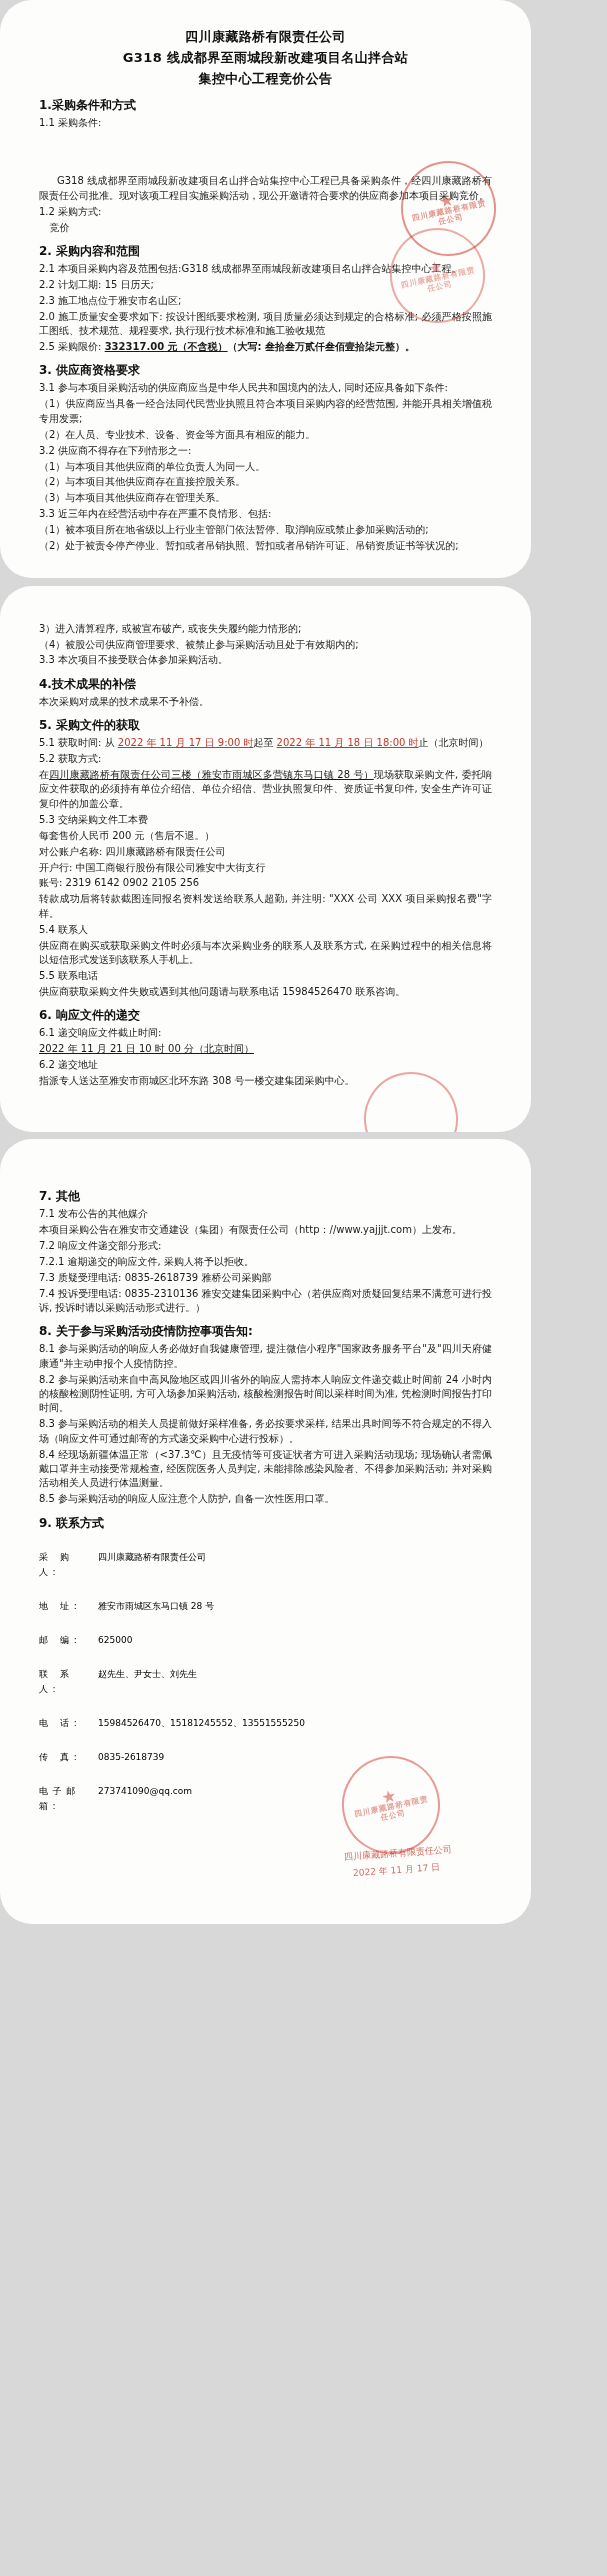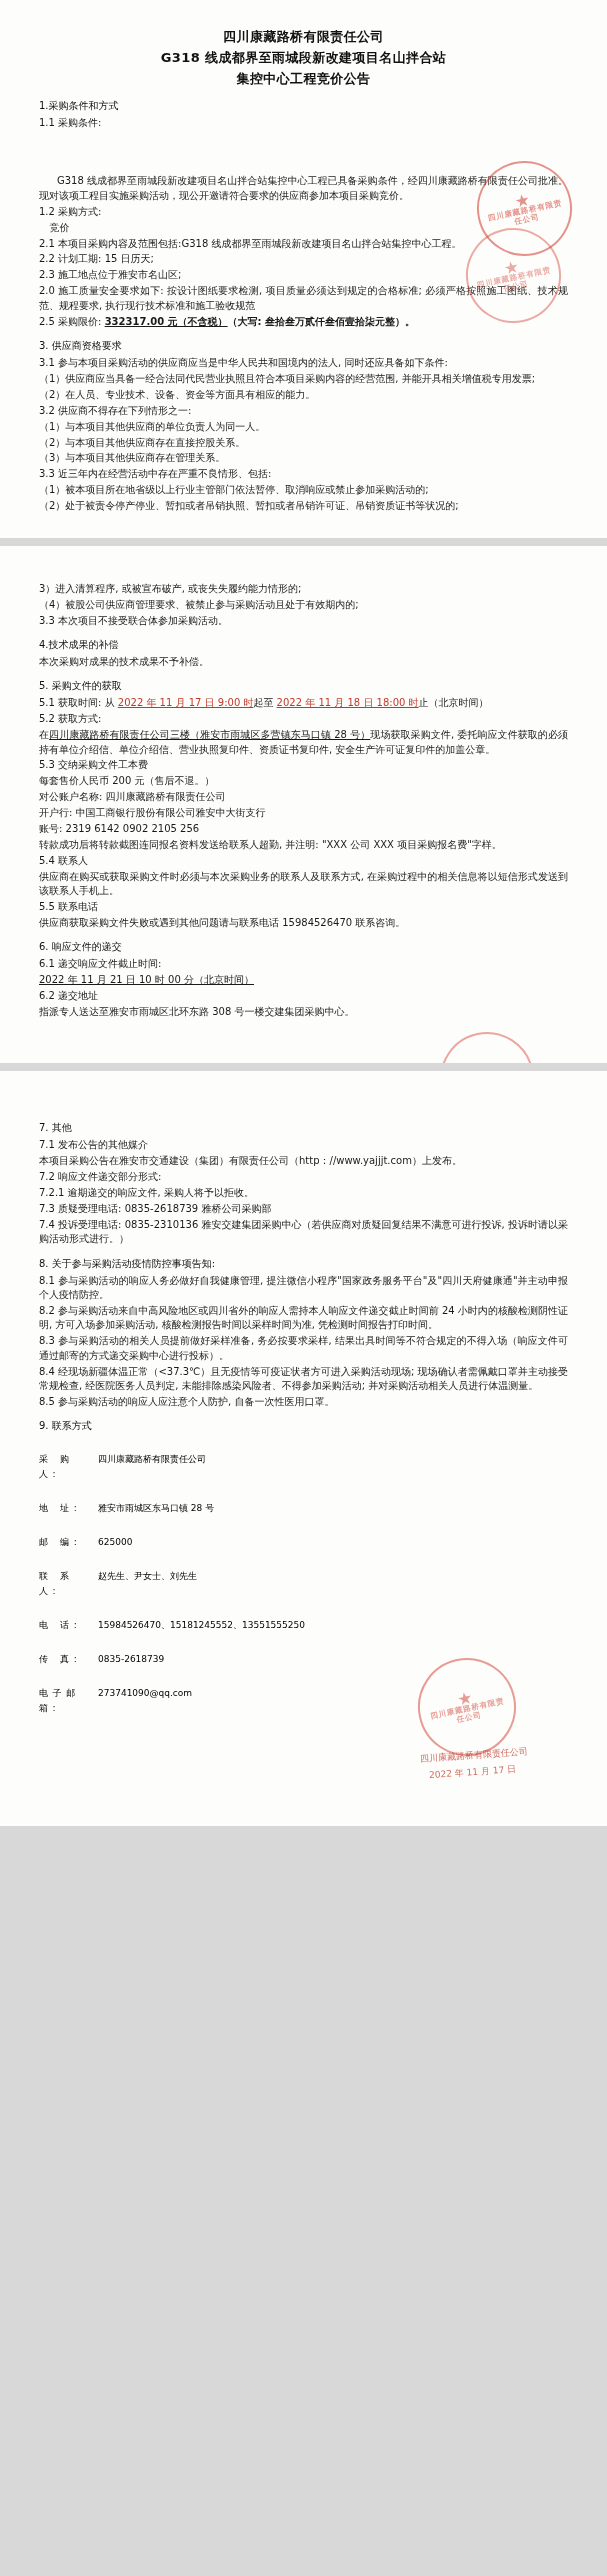--- a/index.html
+++ b/index.html
@@ -1,38 +1,39 @@
 <!DOCTYPE html>
 <html style="font-size:12px"><head>
 <meta charset="utf-8">
 <style>
   html,body{margin:0;padding:0;background:#d8d8d8;}
   body{font-family:"DejaVu Sans","Liberation Sans",sans-serif;}
   .page-wrap{width:607px;margin:0 auto;position:relative;}
   .page{
-    width:607px;
+    width:531px;
     background:#fdfdfb;
     position:relative;
     box-sizing:border-box;
     padding:20px 39px 15px 39px;
     overflow:hidden;
+    border-radius:32px;
   }
   .page + .page{margin-top:7.6px;}
   .doc-title{
     text-align:center;
     font-weight:bold;
     font-size:13px;
     line-height:21px;
     color:#111;
     letter-spacing:0.4px;
   }
   .doc-title div{white-space:nowrap;}
   h2.sec{
-    font-size:10px;
-    font-weight:normal;
+    font-size:12px;
+    font-weight:bold;
     margin:9px 0 3px 0;
     color:#111;
     line-height:15px;
   }
   p.body{
     font-size:10px;
     line-height:14.4px;
     margin:1.5px 0;
     color:#1a1a1a;
     text-align:justify;
@@ -104,20 +105,21 @@
       <div>G318 线成都界至雨城段新改建项目名山拌合站</div>
       <div>集控中心工程竞价公告</div>
     </div>
 
     <h2 class="sec">1.采购条件和方式</h2>
     <p class="body">1.1 采购条件:</p>
     <p class="body indent">G318 线成都界至雨城段新改建项目名山拌合站集控中心工程已具备采购条件，经四川康藏路桥有限责任公司批准。现对该项工程目实施采购活动，现公开邀请符合要求的供应商参加本项目采购竞价。</p>
     <p class="body">1.2 采购方式:</p>
     <p class="body ind2">竞价</p>
 
+    <h2 class="sec">2. 采购内容和范围</h2>
     <p class="body">2.1 本项目采购内容及范围包括:G318 线成都界至雨城段新改建项目名山拌合站集控中心工程。</p>
     <p class="body">2.2 计划工期: 15 日历天;</p>
     <p class="body">2.3 施工地点位于雅安市名山区;</p>
     <p class="body">2.0 施工质量安全要求如下: 按设计图纸要求检测, 项目质量必须达到规定的合格标准; 必须严格按照施工图纸、技术规范、规程要求, 执行现行技术标准和施工验收规范</p>
     <p class="body">
       <span>2.5 采购限价: </span><span class="bold u">332317.00 元（不含税）</span><span class="bold">（大写: 叁拾叁万贰仟叁佰壹拾柒元整）。</span>
     </p>
 
     <h2 class="sec">3. 供应商资格要求</h2>
     <p class="body">3.1 参与本项目采购活动的供应商应当是中华人民共和国境内的法人, 同时还应具备如下条件:</p>

